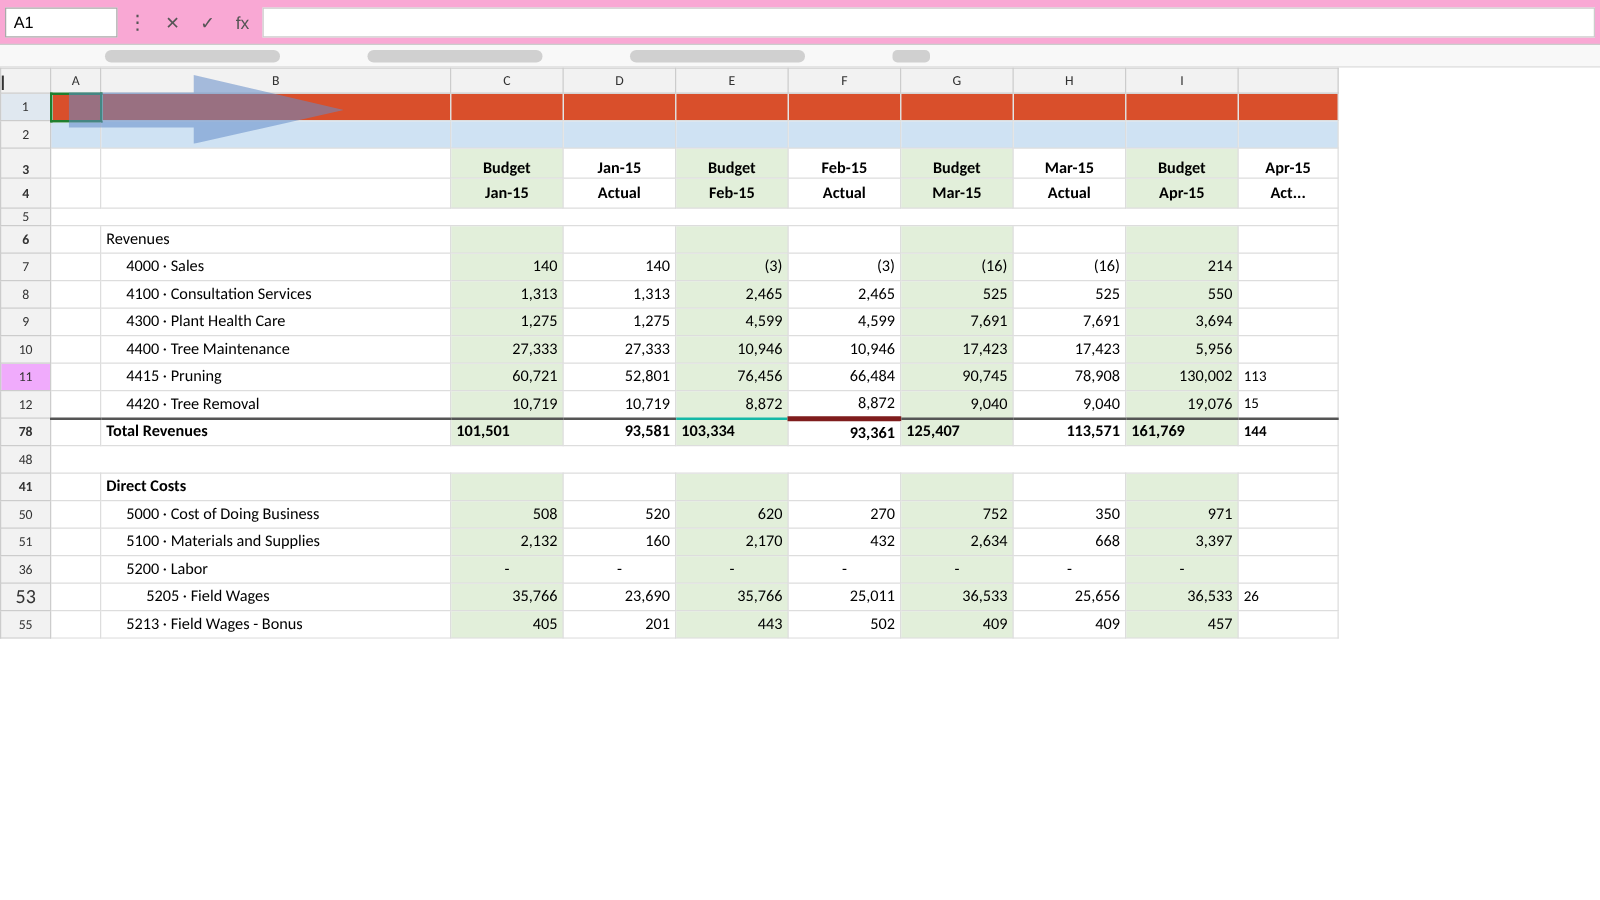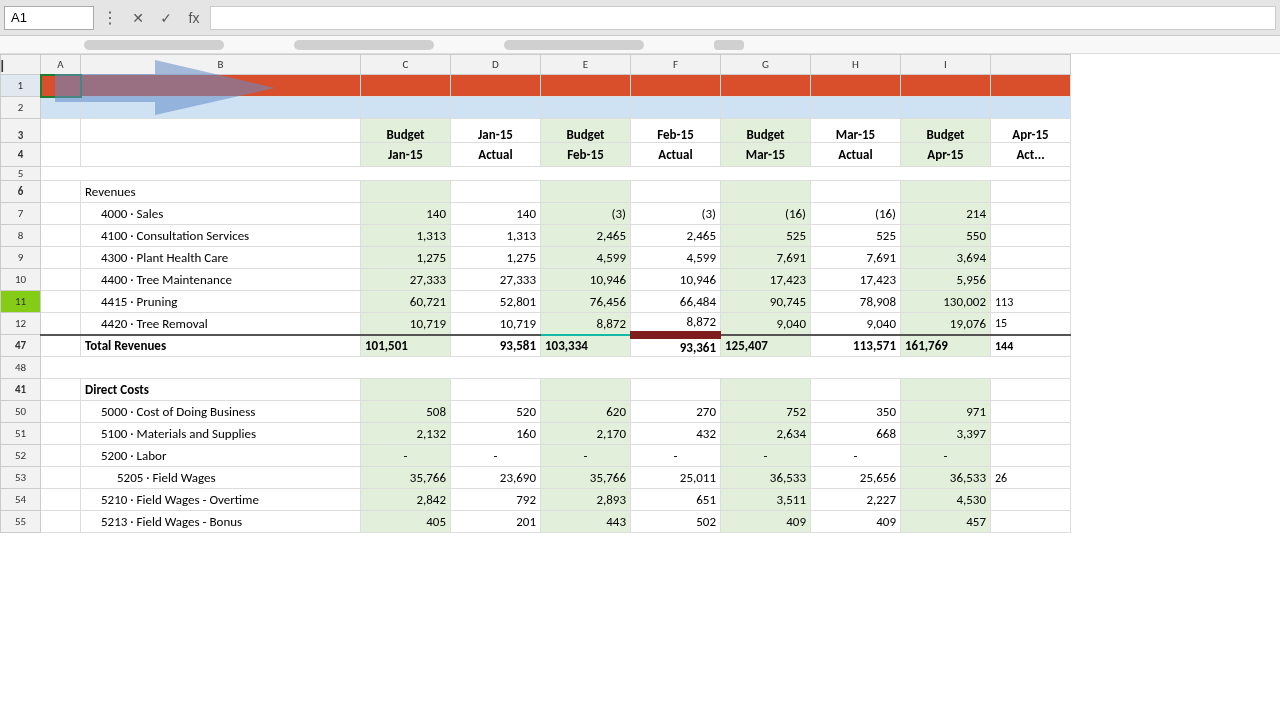--- a/index.html
+++ b/index.html
@@ -11,21 +11,21 @@
       width: 1280px;
       height: 720px;
     }
 
     
     .formula-bar {
       display: flex;
       align-items: center;
       height: 36px;
       border-bottom: 1px solid #ccc;
-      background: #e5e5e5;
+      background: #f9a8d4;
       padding: 0 4px;
       gap: 4px;
     }
     .name-box {
       width: 90px;
       height: 24px;
       border: 1px solid #aaa;
       padding: 2px 6px;
       font-size: 13px;
       background: #fff;
@@ -401,21 +401,21 @@
             <td class="numeric">27,333</td>
             <td class="green-col">10,946</td>
             <td class="numeric">10,946</td>
             <td class="green-col">17,423</td>
             <td class="numeric">17,423</td>
             <td class="green-col">5,956</td>
             <td></td>
           </tr>
 
           <tr class="data-row">
-            <td style="background:#84cc16;color:#333;font-size:11px;text-align:center;border:1px solid #ccc;">11</td>
+            <td style="background:#f0abfc;color:#333;font-size:11px;text-align:center;border:1px solid #ccc;">11</td>
             <td></td>
             <td style="padding-left:20px;">4415 · Pruning</td>
             <td class="green-col">60,721</td>
             <td class="numeric">52,801</td>
             <td class="green-col">76,456</td>
             <td class="numeric">66,484</td>
             <td class="green-col">90,745</td>
             <td class="numeric">78,908</td>
             <td class="green-col">130,002</td>
             <td style="font-size:12px;">113</td>
@@ -429,27 +429,27 @@
             <td class="numeric">10,719</td>
             <td class="green-col">8,872</td>
             <td class="numeric">8,872</td>
             <td class="green-col">9,040</td>
             <td class="numeric">9,040</td>
             <td class="green-col">19,076</td>
             <td style="font-size:12px;">15</td>
           </tr>
 
           <tr class="total-row">
-            <td style="background:#f2f2f2;color:#333;font-size:11px;text-align:center;border:1px solid #ccc;">47</td>
+            <td style="background:#f2f2f2;color:#333;font-size:11px;text-align:center;border:1px solid #ccc;">78</td>
             <td></td>
             <td style="font-weight:bold;">Total Revenues</td>
             <td class="green-col" style="font-weight:bold;border-top:2px solid #555;">101,501</td>
             <td class="numeric" style="border-top:2px solid #555;margin-left:12px;">93,581</td>
             <td class="green-col" style="font-weight:bold;border-top:2px solid #14b8a6;">103,334</td>
-            <td class="numeric" style="border-top:8px solid #7f1d1d;">93,361</td>
+            <td class="numeric" style="border-top:4px solid #7f1d1d;">93,361</td>
             <td class="green-col" style="font-weight:bold;border-top:2px solid #555;">125,407</td>
             <td class="numeric" style="border-top:2px solid #555;">113,571</td>
             <td class="green-col" style="font-weight:bold;border-top:2px solid #555;">161,769</td>
             <td style="border-top:2px solid #555;font-size:12px;">144</td>
           </tr>
 
           <tr class="empty-row">
             <td style="background:#f2f2f2;color:#333;font-size:11px;text-align:center;border:1px solid #ccc;">48</td>
             <td colspan="10" style="height:20px;"></td>
           </tr>
@@ -490,60 +490,47 @@
             <td class="numeric">160</td>
             <td class="green-col">2,170</td>
             <td class="numeric">432</td>
             <td class="green-col">2,634</td>
             <td class="numeric">668</td>
             <td class="green-col">3,397</td>
             <td></td>
           </tr>
 
           <tr class="data-row">
-            <td style="background:#f2f2f2;color:#333;font-size:11px;text-align:center;border:1px solid #ccc;">52</td>
+            <td style="background:#f2f2f2;color:#333;font-size:11px;text-align:center;border:1px solid #ccc;">36</td>
             <td></td>
             <td style="padding-left:20px;">5200 · Labor</td>
             <td class="green-col" style="text-align:center;">-</td>
             <td style="text-align:center;">-</td>
             <td class="green-col" style="text-align:center;">-</td>
             <td style="text-align:center;">-</td>
             <td class="green-col" style="text-align:center;">-</td>
             <td style="text-align:center;">-</td>
             <td class="green-col" style="text-align:center;">-</td>
             <td></td>
           </tr>
 
           <tr class="data-row">
-            <td style="background:#f2f2f2;color:#333;font-size:11px;text-align:center;border:1px solid #ccc;">53</td>
+            <td style="background:#f2f2f2;color:#333;font-size:16px;text-align:center;border:1px solid #ccc;">53</td>
             <td></td>
             <td style="padding-left:36px;">5205 · Field Wages</td>
             <td class="green-col">35,766</td>
             <td class="numeric">23,690</td>
             <td class="green-col">35,766</td>
             <td class="numeric">25,011</td>
             <td class="green-col">36,533</td>
             <td class="numeric">25,656</td>
             <td class="green-col">36,533</td>
             <td style="font-size:12px;">26</td>
           </tr>
 
-          <tr class="data-row">
-            <td style="background:#f2f2f2;color:#333;font-size:11px;text-align:center;border:1px solid #ccc;">54</td>
-            <td></td>
-            <td style="padding-left:20px;">5210 · Field Wages - Overtime</td>
-            <td class="green-col">2,842</td>
-            <td class="numeric">792</td>
-            <td class="green-col">2,893</td>
-            <td class="numeric">651</td>
-            <td class="green-col">3,511</td>
-            <td class="numeric">2,227</td>
-            <td class="green-col">4,530</td>
-            <td></td>
-          </tr>
 
           <tr class="data-row">
             <td style="background:#f2f2f2;color:#333;font-size:11px;text-align:center;border:1px solid #ccc;">55</td>
             <td></td>
             <td style="padding-left:20px;">5213 · Field Wages - Bonus</td>
             <td class="green-col">405</td>
             <td class="numeric">201</td>
             <td class="green-col">443</td>
             <td class="numeric">502</td>
             <td class="green-col">409</td>

